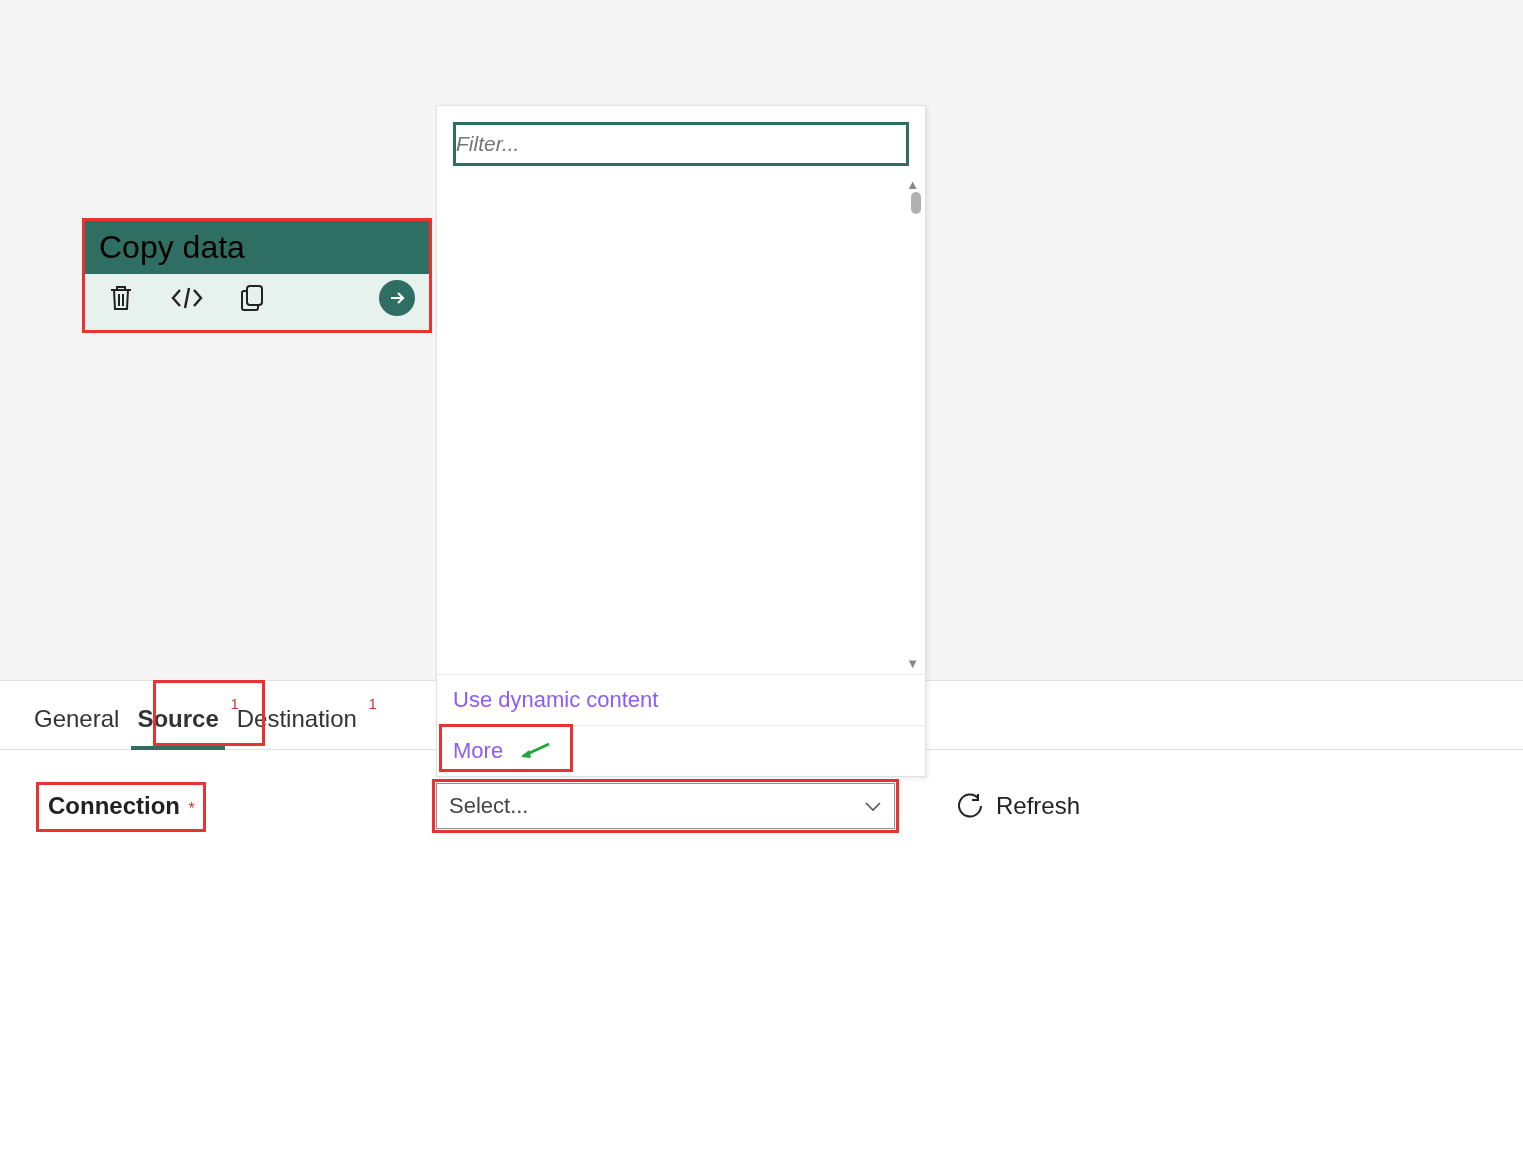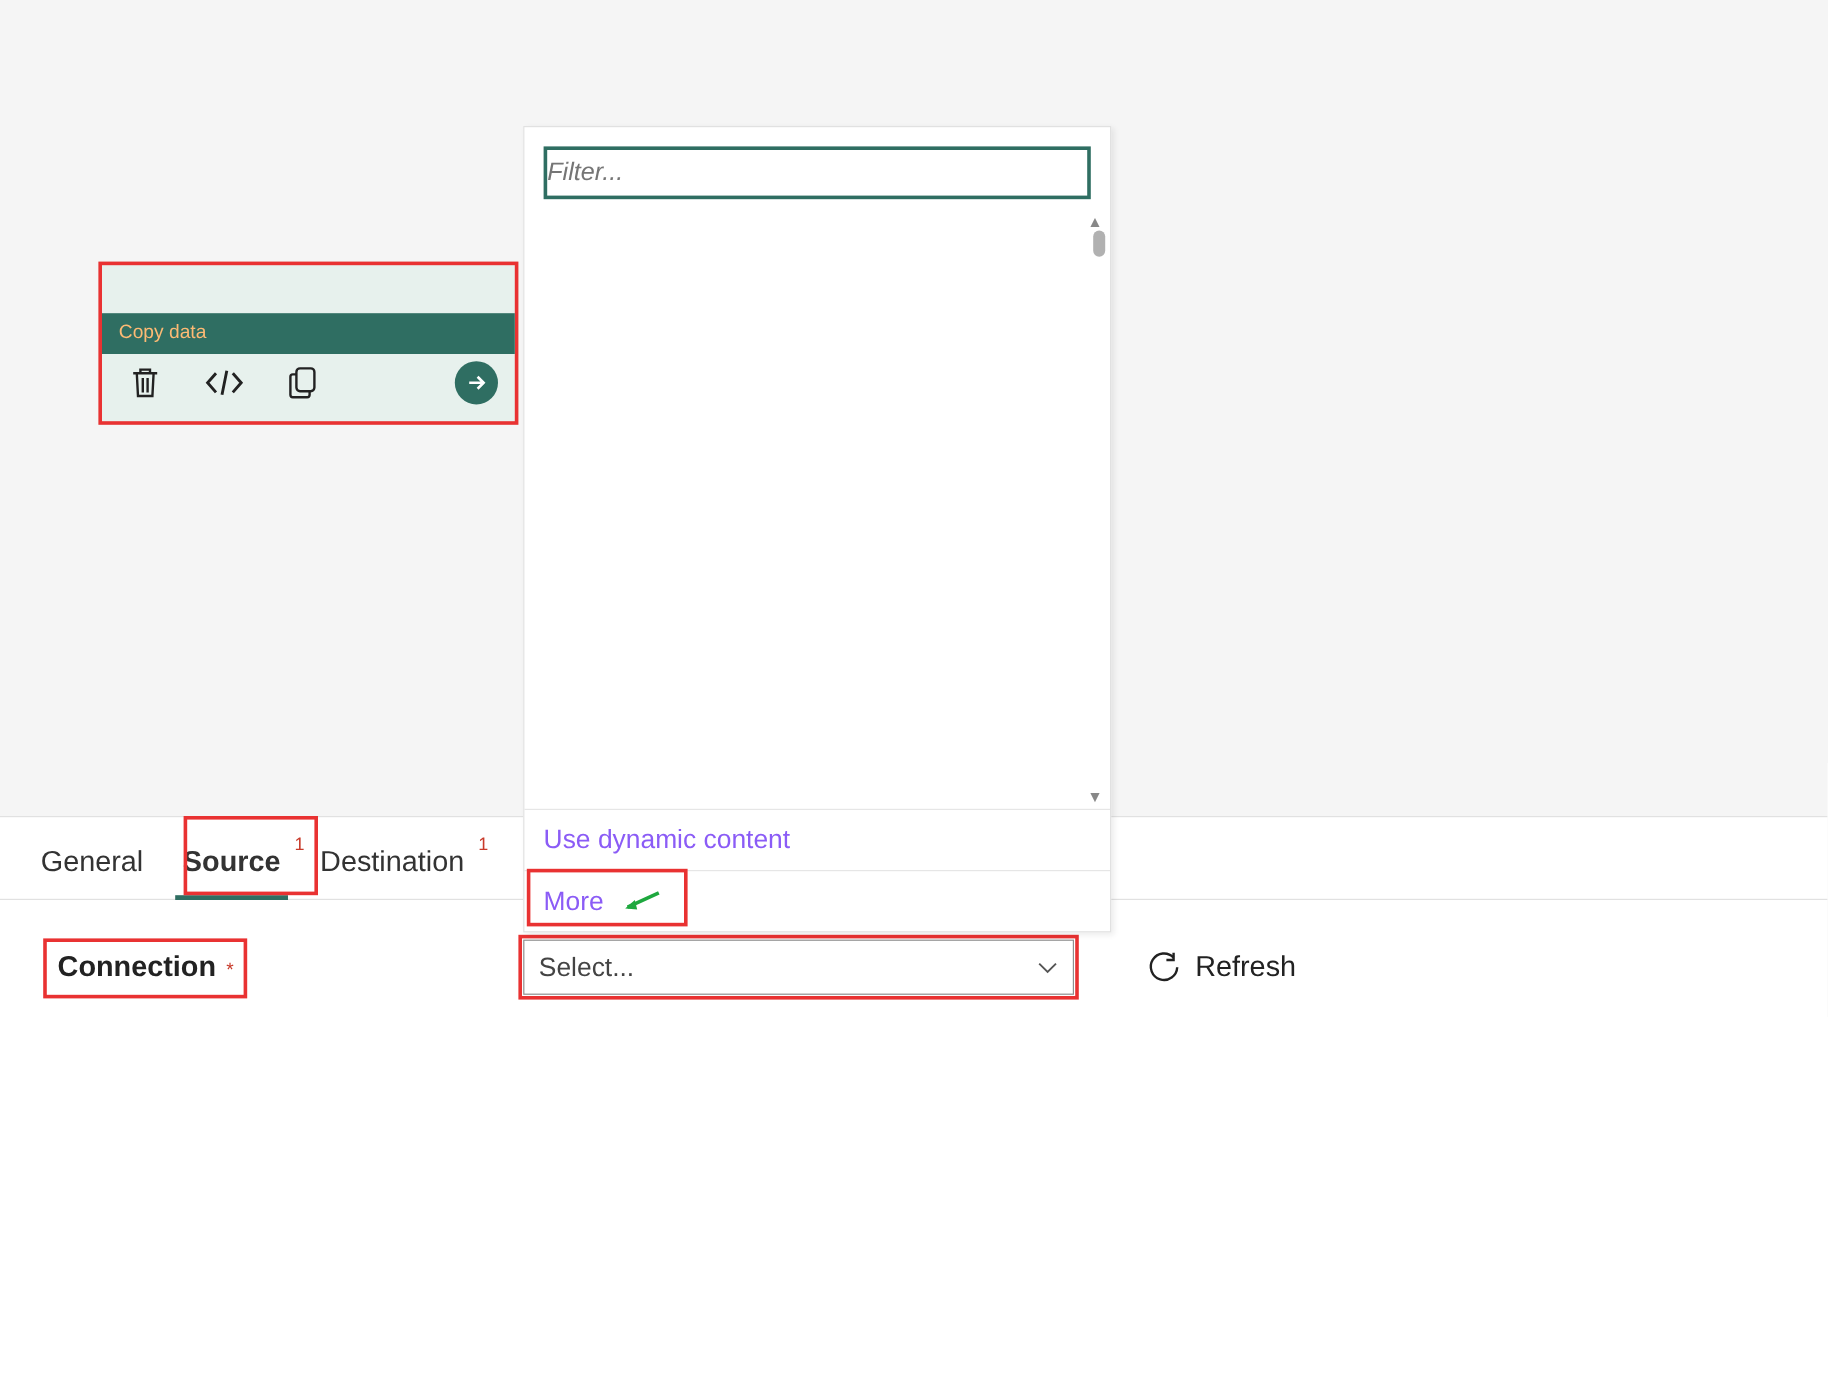--- a/index.html
+++ b/index.html
@@ -20,24 +20,23 @@
   .activity-card {
     position: absolute;
     left: 82px;
     top: 218px;
     width: 350px;
     border: 3px solid #e93232;
     background: #e7f1ed;
   }
   .activity-header {
     background: #2f6e62;
-    color: #fdba74;
+    color: #000000;
     padding: 8px 14px;
-    font-size: 16px;
-    margin-top: 40px;
+    font-size: 32px;
   }
   .activity-body {
     display: flex;
     align-items: center;
     padding: 18px 14px 18px 20px;
     gap: 24px;
   }
   .activity-body-label {
     font-size: 26px;
     color: #222;
@@ -128,21 +127,21 @@
 
   .tabs-bar {
     position: absolute;
     top: 680px; left: 0; right: 0;
     height: 70px;
     background: #ffffff;
     border-top: 1px solid #e1e1e1;
     border-bottom: 1px solid #e1e1e1;
     display: flex;
     align-items: flex-end;
-    gap: 21px;
+    gap: 6px;
     padding-left: 28px;
   }
   .tab {
     font-size: 24px;
     color: #333;
     padding: 16px 6px 16px 6px;
     position: relative;
     cursor: pointer;
   }
   .tab.active {

